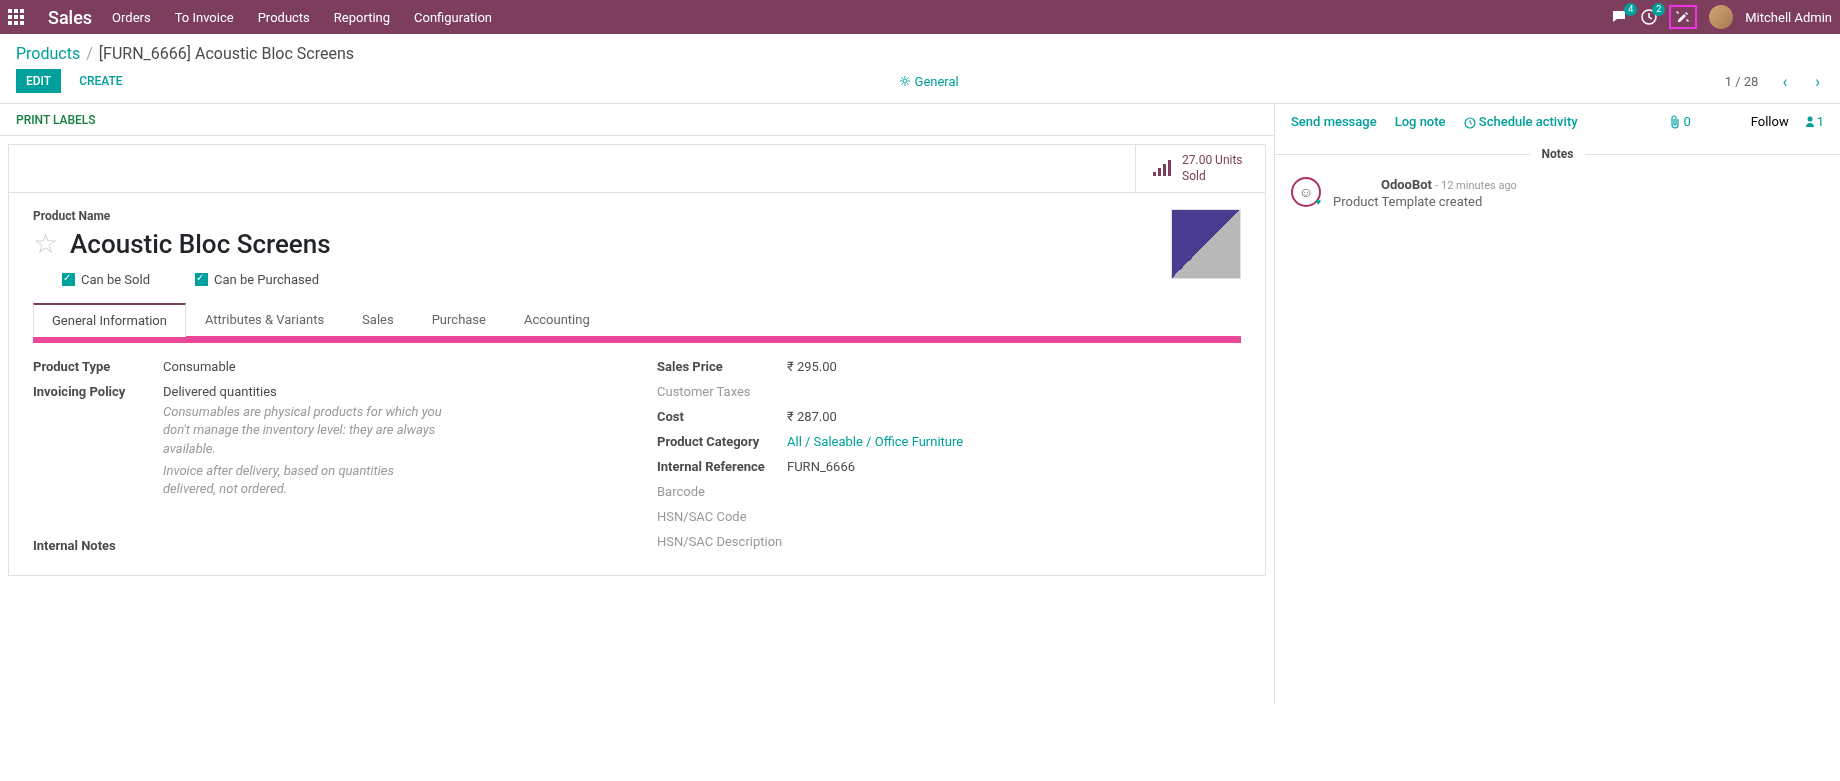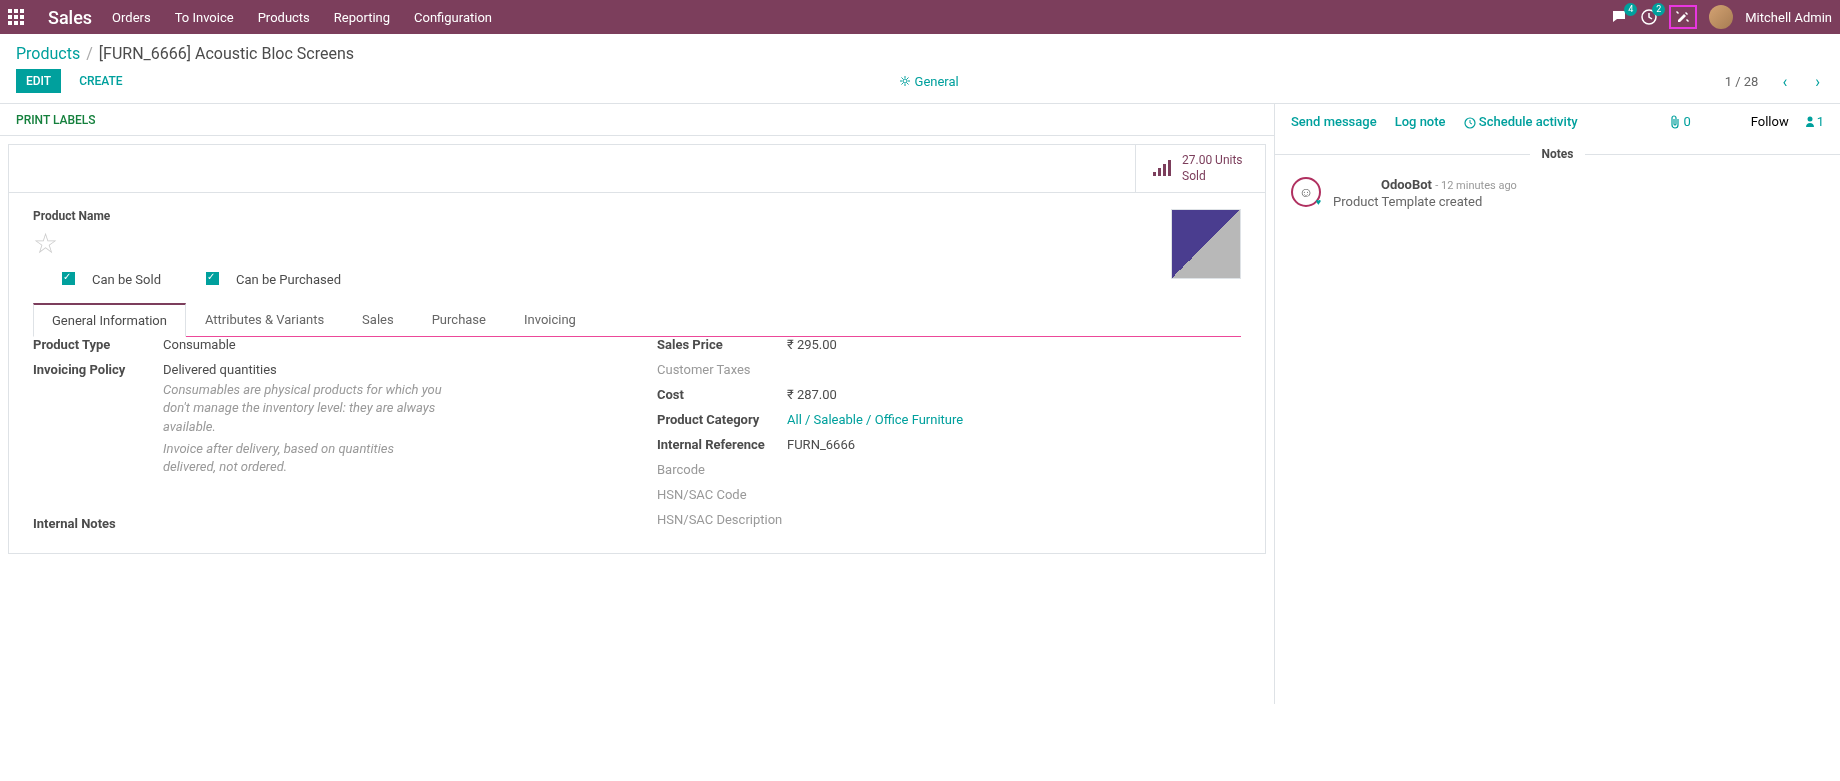--- a/index.html
+++ b/index.html
@@ -51,26 +51,26 @@
 .stat-icon { color: #7C3E5C; }
 .stat-text { font-size: 12px; color: #7C3E5C; line-height: 1.3; }
 
 .form-body { padding: 16px 24px; position: relative; }
 .product-image { position: absolute; top: 16px; right: 24px; width: 70px; height: 70px; border: 1px solid #dee2e6; background: linear-gradient(135deg, #4a3d8f 0%, #4a3d8f 50%, #b8b8b8 50%, #b8b8b8 100%); }
 .field-label-sm { font-size: 12px; font-weight: 700; color: #4c4c4c; margin-bottom: 4px; display: block; }
 .title-row { display: flex; align-items: center; gap: 12px; margin-bottom: 12px; }
 .star-icon { font-size: 28px; color: #ccc; cursor: pointer; }
 .product-title { font-size: 26px; font-weight: 500; color: #212529; }
 .checkbox-row { display: flex; gap: 24px; margin-bottom: 16px; padding-left: 8px; }
-.checkbox-item { display: flex; gap: 17px; font-size: 13px; padding-left: 21px; }
+.checkbox-item { display: flex; align-items: center; gap: 6px; font-size: 13px; padding-left: 21px; }
 .checkbox { width: 13px; height: 13px; background: #00A09D; position: relative; display: inline-block; }
 .checkbox::after { content: "✓"; color: #fff; font-size: 10px; position: absolute; top: -1px; left: 1px; }
 
 
-.tabs { display: flex; border-bottom: 1px solid #ec4899; }
+.tabs { display: flex; border-bottom: 7px solid #ec4899; margin-bottom: 16px; }
 .tab { padding: 8px 18px; font-size: 13px; color: #666; cursor: pointer; border: 1px solid transparent; border-bottom: none; }
 .tab.active { color: #4c4c4c; border: 1px solid #dee2e6; border-bottom: 1px solid #fff; border-top: 2px solid #7C3E5C; margin-bottom: -1px; background: #fff; }
 
 
 .tab-content { display: flex; gap: 40px; }
 .form-col { flex: 1; }
 .field-row { display: flex; margin-bottom: 10px; align-items: flex-start; }
 .field-label { width: 130px; font-size: 13px; font-weight: 700; color: #4c4c4c; flex-shrink: 0; }
 .field-label.muted { color: #999; font-weight: 400; }
 .field-value { font-size: 13px; color: #4c4c4c; }
@@ -196,37 +196,38 @@
             <div>27.00 Units</div>
             <div>Sold</div>
           </div>
         </div>
       </div>
       <div class="form-body">
         <div class="product-image"></div>
         <span class="field-label-sm">Product Name</span>
         <div class="title-row">
           <span class="star-icon">☆</span>
+          <h1 class="product-title">Acoustic Bloc Screens</h1>
         </div>
         <div class="checkbox-row">
           <label class="checkbox-item">
             <span class="checkbox"></span>
             <span>Can be Sold</span>
           </label>
           <label class="checkbox-item">
             <span class="checkbox"></span>
             <span>Can be Purchased</span>
           </label>
         </div>
         <div class="tabs">
           <div class="tab active">General Information</div>
           <div class="tab">Attributes &amp; Variants</div>
           <div class="tab">Sales</div>
           <div class="tab">Purchase</div>
-          <div class="tab">Invoicing</div>
+          <div class="tab">Accounting</div>
         </div>
         <div class="tab-content">
           <div class="form-col">
             <div class="field-row">
               <span class="field-label">Product Type</span>
               <span class="field-value">Consumable</span>
             </div>
             <div class="field-row">
               <span class="field-label">Invoicing Policy</span>
               <div>

